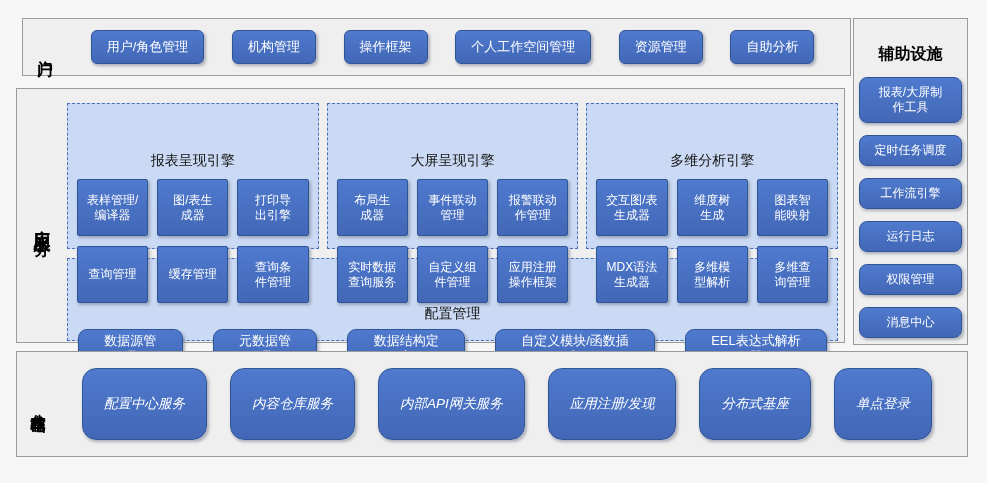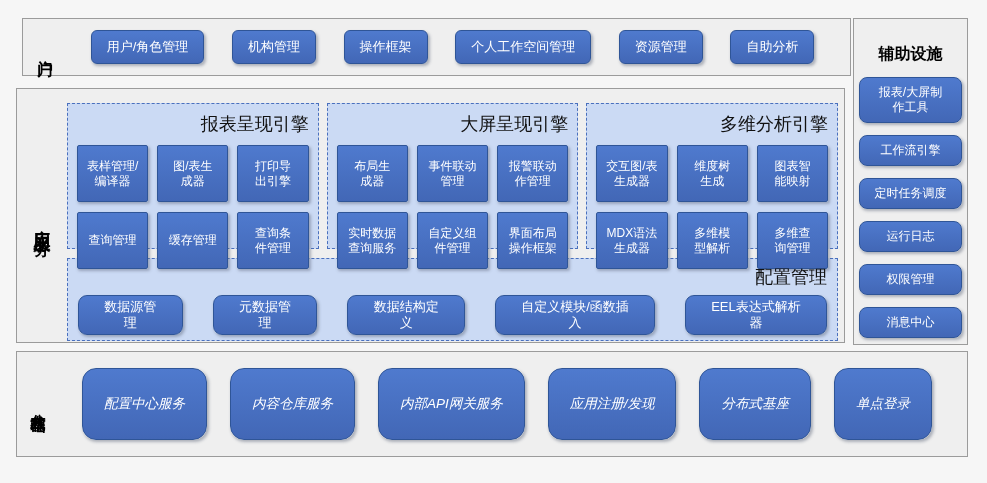--- a/index.html
+++ b/index.html
@@ -35,21 +35,21 @@
   
   #app{left:16px;top:88px;width:829px;height:255px;padding:14px 6px 0 0;}
   #app .label-col{width:50px;display:flex;align-items:center;justify-content:center;}
   #app .v-label{font-size:17px;}
   #app .content{flex:1;}
   .engines{display:flex;gap:8px;height:146px;}
   .panel{
     background:#cbdaf4;border:1.5px dashed #4a70bd;box-sizing:border-box;
   }
   .engine{flex:1;padding:5px 9px 0 9px;}
-  .panel-title{text-align:right;font-size:18px;color:#111;padding:3px 0 9px 0;}
+  .panel-title{text-align:center;font-size:14px;color:#111;padding:3px 0 9px 0;margin-top:40px;}
   .engine-row{display:flex;gap:9px;margin-bottom:10px;}
   .engine-btn{flex:1;height:57px;border-radius:2px;font-size:12px;padding:2px 2px;}
   .config{margin-top:9px;height:83px;padding:4px 10px 0 10px;}
   .config .panel-title{padding:2px 0 6px 0;}
   .config-btns{display:flex;justify-content:center;gap:30px;}
   .config-btn{height:40px;border-radius:9px;font-size:13px;padding:10px 19px;}
   
   #dist{left:16px;top:351px;width:952px;height:106px;align-items:center;}
   #dist .v-label{font-size:15px;margin-left:11px;letter-spacing:1px;}
   .dist-btns{flex:1;display:flex;justify-content:space-evenly;align-items:center;padding:0 12px;font-style:italic;}
@@ -107,21 +107,21 @@
           <div class="btn engine-btn">事件联动
 管理</div>
           <div class="btn engine-btn">报警联动
 作管理</div>
         </div>
         <div class="engine-row">
           <div class="btn engine-btn">实时数据
 查询服务</div>
           <div class="btn engine-btn">自定义组
 件管理</div>
-          <div class="btn engine-btn">界面布局
+          <div class="btn engine-btn">应用注册
 操作框架</div>
         </div>
       </div>
 
       <div class="panel engine">
         <div class="panel-title">多维分析引擎</div>
         <div class="engine-row">
           <div class="btn engine-btn">交互图/表
 生成器</div>
           <div class="btn engine-btn">维度树
@@ -163,18 +163,18 @@
     <div class="btn dist-btn">应用注册/发现</div>
     <div class="btn dist-btn">分布式基座</div>
     <div class="btn dist-btn">单点登录</div>
   </div>
 </div>
 
 <div class="section" id="aux">
   <div class="aux-title">辅助设施</div>
   <div class="btn aux-btn">报表/大屏制
 作工具</div>
+  <div class="btn aux-btn">定时任务调度</div>
   <div class="btn aux-btn">工作流引擎</div>
-  <div class="btn aux-btn">定时任务调度</div>
   <div class="btn aux-btn">运行日志</div>
   <div class="btn aux-btn">权限管理</div>
   <div class="btn aux-btn">消息中心</div>
 </div>
 
 </body></html>

